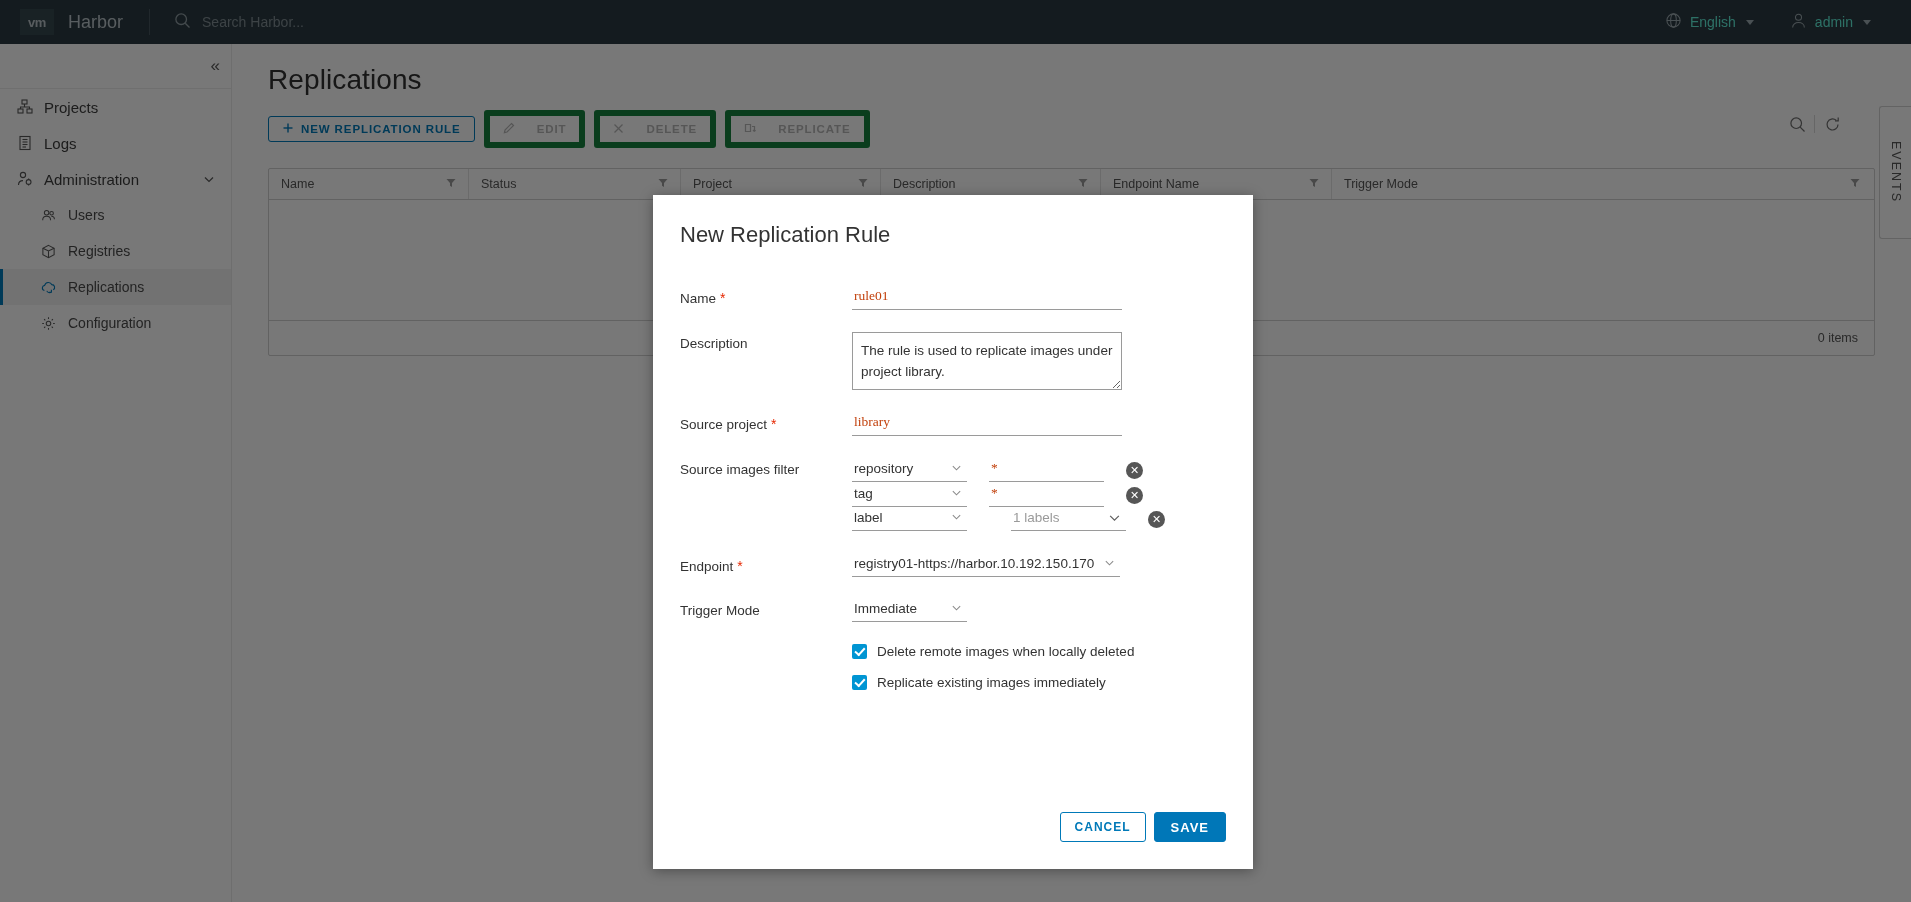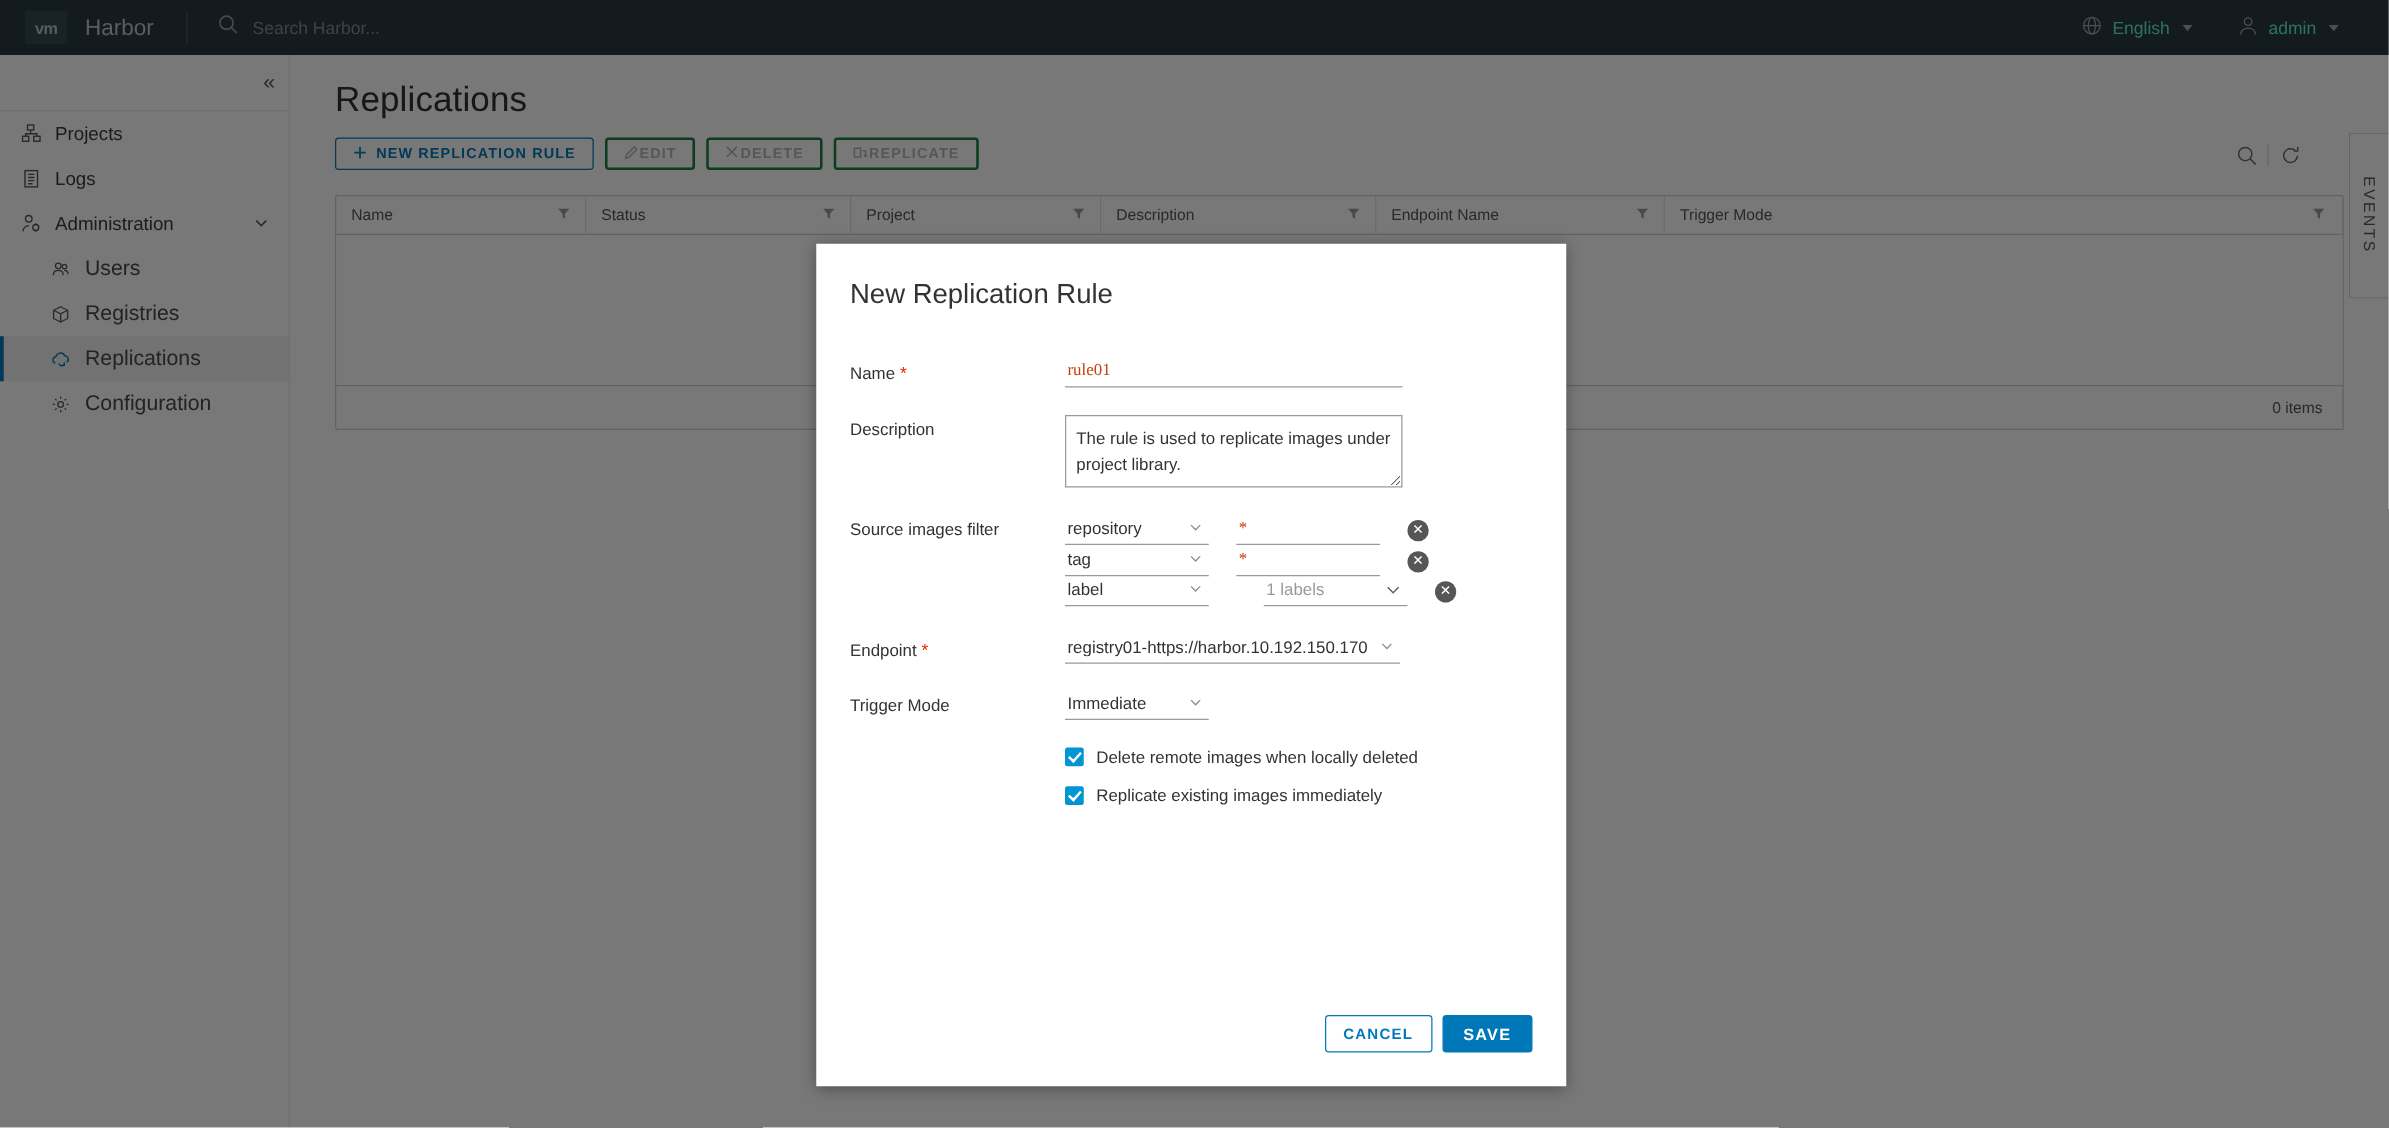--- a/index.html
+++ b/index.html
@@ -54,41 +54,41 @@
     background: #fafafa; border-right: 1px solid #e6e6e6;
   }
   .collapse-row { height: 44px; display: flex; align-items: center; justify-content: flex-end; padding-right: 14px; }
   .collapse-ico { color: #565656; font-size: 17px; cursor: pointer; letter-spacing: -3px; }
   .nav-divider { height: 1px; background: #e8e8e8; }
   .nav-item {
     display: flex; align-items: center; height: 36px;
     padding-left: 16px; font-size: 15px; color: #3c3c3c; cursor: pointer;
     position: relative;
   }
-  .nav-item.sub { padding-left: 40px; font-size: 17px; color: #4a4a4a; }
+  .nav-item.sub { padding-left: 40px; font-size: 14px; color: #4a4a4a; }
   .nav-item.active { background: #eeeeee; border-left: 3px solid #0079b8; padding-left: 37px; }
   .nav-ico { width: 17px; height: 17px; margin-right: 11px; flex: none; color: #565656; display:flex; align-items:center; justify-content:center;}
   .nav-item.active .nav-ico { color: #0079b8; }
   .nav-caret { margin-left: auto; margin-right: 16px; color: #565656; }
 
   
   .main { position: absolute; top: 44px; left: 232px; width: 1679px; height: 858px; background: #fafafa; }
   .page-title { font-size: 28px; font-weight: 400; color: #313131; padding: 20px 0 0 36px; letter-spacing: 0.1px; }
 
   .toolbar { display: flex; align-items: center; padding: 14px 0 0 36px; gap: 9px; position: relative; }
   .btn-outline {
     height: 26px; padding: 0 13px; border: 1px solid #0079b8; border-radius: 3px;
     background: transparent; color: #0079b8; font-size: 11.5px; font-weight: 600;
     letter-spacing: 0.9px; display: flex; align-items: center; gap: 7px; cursor: pointer;
     font-family: "Liberation Sans", sans-serif;
   }
   .btn-disabled {
-    height: 26px; padding: 0 13px; border: 2px solid #15803d; border-radius: 3px;
+    height: 38px; padding: 0 13px; border: 6px solid #15803d; border-radius: 3px;
     background: transparent; color: #b4b4b4; font-size: 11.5px; font-weight: 600;
-    letter-spacing: 0.9px; display: flex; align-items: center; gap: 1px;
+    letter-spacing: 0.9px; display: flex; align-items: center; gap: 22px;
     font-family: "Liberation Sans", sans-serif;
   }
   .toolbar-right { position: absolute; right: 62px; top: 14px; display: flex; align-items: center; gap: 0; }
   .icon-btn { width: 34px; height: 28px; display: flex; align-items: center; justify-content: center; cursor: pointer; color: #6b6b6b; }
   .icon-sep { width: 1px; height: 18px; background: #d6d6d6; }
 
   
   .table-wrap { margin: 20px 36px 0 36px; background: #fafafa; border: 1px solid #cccccc; border-radius: 2px; }
   .thead { display: flex; height: 31px; border-bottom: 1px solid #cccccc; }
   .th {
@@ -444,20 +444,26 @@
           <span>Name</span><span class="req">*</span>
         </div>
         <input class="inp-line" value="rule01" style="">
       </div>
 
       <div class="frow">
         <div class="flabel">Description</div>
         <textarea class="ta" style="">The rule is used to replicate images under project library.</textarea>
       </div>
 
+      <div class="frow">
+        <div class="flabel">
+          <span>Source project</span><span class="req">*</span>
+        </div>
+        <input class="inp-line" value="library" style="">
+      </div>
 
       <div class="frow">
         <div class="flabel">Source images filter</div>
         <div>
 
           <div class="filter-row">
             <div class="sel-wrap fsel">
               <select class="sel fsel">
                 <option>repository</option>
               </select>

